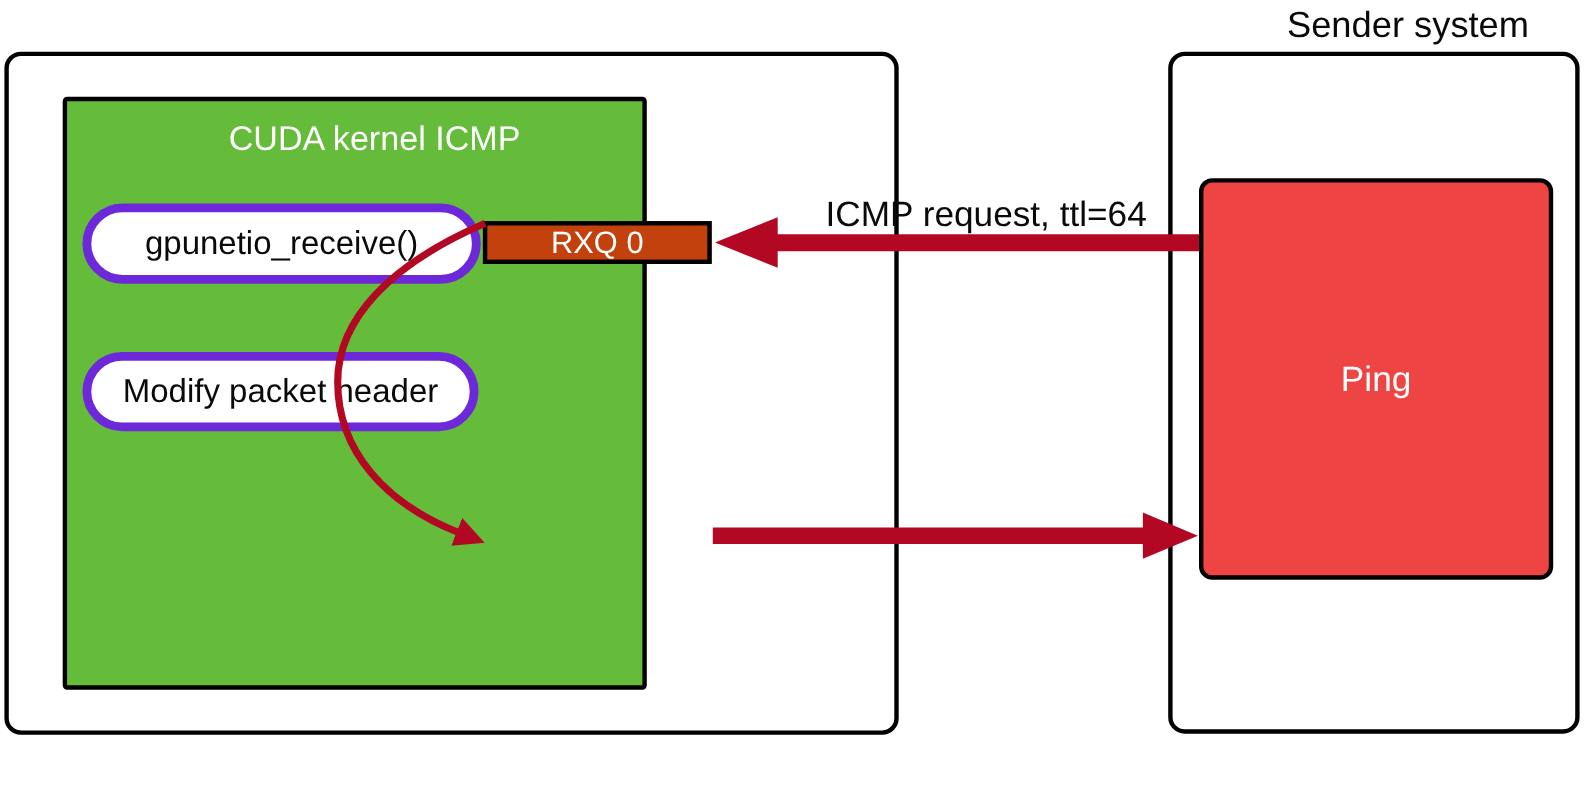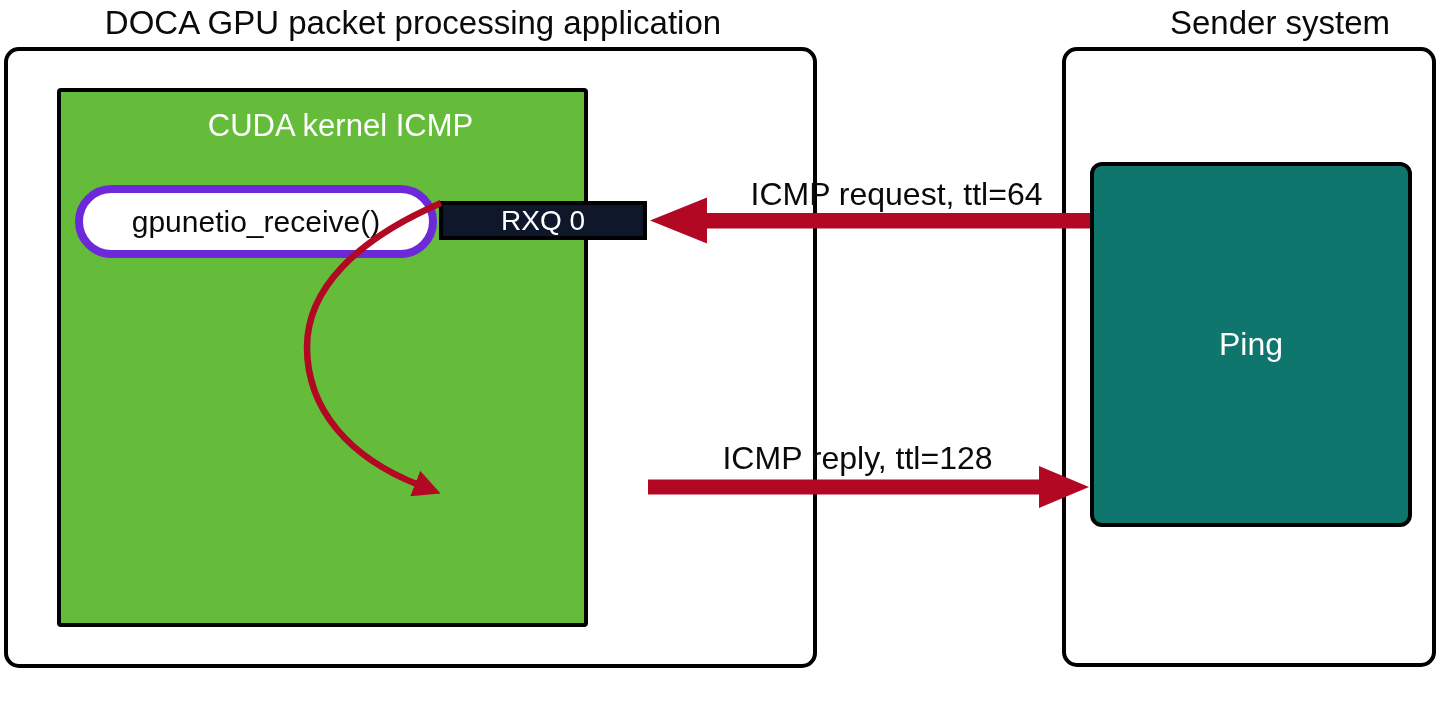--- a/index.html
+++ b/index.html
@@ -27,43 +27,44 @@
     font-size:32px; color:#fff;
   }
   .flow-label { font-size:32px; text-align:center; white-space:nowrap; color:#0a0a0a; }
   .arrows { position:absolute; left:0; top:0; pointer-events:none; }
 </style>
 </head>
 <body>
 
 <div class="stage">
 
-  <div class="abs box-title" style="left:0px; top:4px; width:826px;">DOCA GPU packet processing application</div>
   <div class="abs box-title" style="left:1100px; top:4px; width:360px;">Sender system</div>
 
   <div class="abs outer-box" style="left:4px; top:47px; width:813px; height:621px;"></div>
   <div class="abs outer-box" style="left:1062px; top:47px; width:374px; height:620px;"></div>
 
   <div class="abs green-box" style="left: 57px; top: 88px; width: 531px; height: 539px; background: rgb(101, 188, 58);"></div>
   <div class="abs cuda-title" style="left:57px; top:108px; width:531px;">CUDA kernel ICMP</div>
 
   <div class="abs pill" style="left:75px; top:185px; width:362px; height:73px;">
     <span>gpunetio_receive()</span>
   </div>
+  <div class="abs pill" style="left:75px; top:320px; width:360px; height:72px;">
+    <span>Modify packet header</span>
+  </div>
 
-  <div class="abs queue" style="left: 439px; top: 201px; width: 208px; height: 39px; background: #0f172a;">
+  <div class="abs queue" style="left: 439px; top: 201px; width: 208px; height: 39px; background: #c2410c;">
     <span>RXQ 0</span>
   </div>
 
-  <div class="abs ping-box" style="left: 1090px; top: 162px; width: 322px; height: 365px; background: #0f766e;">
+  <div class="abs ping-box" style="left: 1090px; top: 162px; width: 322px; height: 365px; background: #ef4444;">
     <span>Ping</span>
   </div>
 
   <div class="abs flow-label" style="left:709px; top:176px; width:375px;">ICMP request, ttl=64</div>
-  <div class="abs flow-label" style="left:675px; top:440px; width:365px;">ICMP reply, ttl=128</div>
 
   <svg class="arrows" width="1440" height="718" viewBox="0 0 1440 718">
     <defs>
       <marker id="curve-arrowhead" viewBox="0 0 10 10" refX="1.5" refY="5" markerWidth="4.2" markerHeight="4.2" orient="auto">
         <path d="M0,0 L10,5 L0,10 Z" fill="#B30823"></path>
       </marker>
     </defs>
     <polygon points="650,220.5 707,197.5 707,213 1090,213 1090,228.5 707,228.5 707,243.5" fill="#B30823"></polygon>
     <polygon points="1089,487 1039,466 1039,479.5 648,479.5 648,494.5 1039,494.5 1039,508" fill="#B30823"></polygon>
     <path fill="none" stroke-width="6.5" marker-end="url(#curve-arrowhead)" d="M 441 203 C 355 240 307 290 307 347 C 307 410 350 458 419 485" stroke="#B30823"></path>

